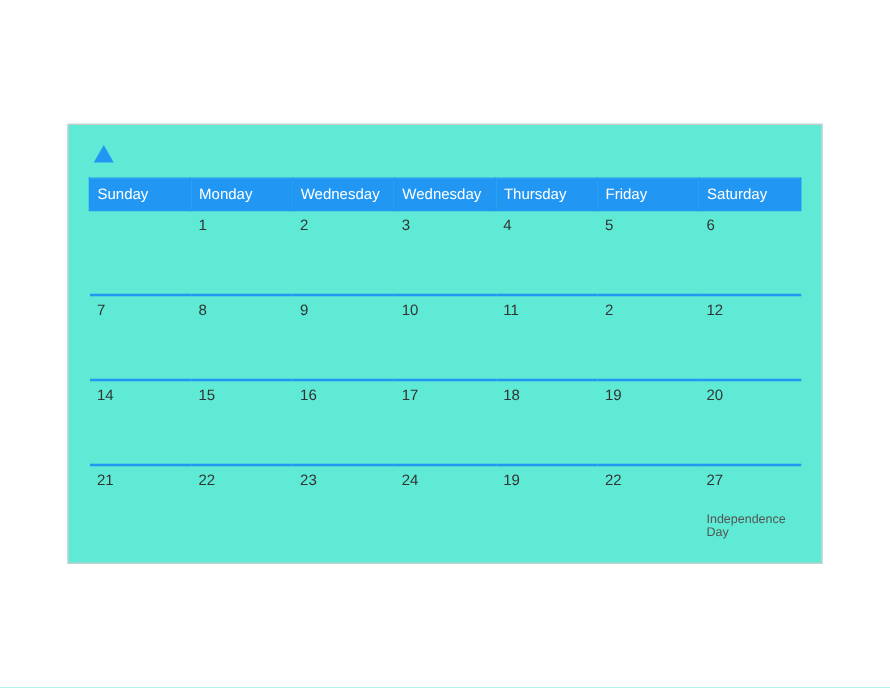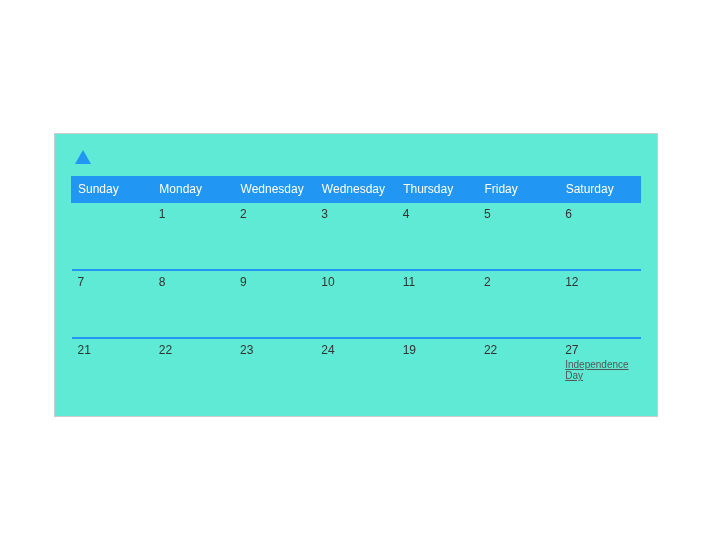--- a/index.html
+++ b/index.html
@@ -94,22 +94,21 @@
     }
     .day-number {
       display: block;
       font-size: 12px;
       color: #333;
     }
     .event-label {
       display: block;
       font-size: 10px;
       color: #555;
-      margin-top: 2px;
-      text-decoration: underline;
+      margin-top: 19px;
     }
   </style>
 </head>
 <body>
 
 <div class="calendar-wrapper">
   <div class="header">
     <div class="logo">
       <span class="logo-general"></span>
       <div class="logo-blue-row">
@@ -173,20 +172,43 @@
           </td>
           <td>
             <span class="day-number">2</span>
           </td>
           <td>
             <span class="day-number">12</span>
           </td>
         </tr>
         <tr>
           <td>
+            <span class="day-number">14</span>
+          </td>
+          <td>
+            <span class="day-number">15</span>
+          </td>
+          <td>
+            <span class="day-number">16</span>
+          </td>
+          <td>
+            <span class="day-number">17</span>
+          </td>
+          <td>
+            <span class="day-number">18</span>
+          </td>
+          <td>
+            <span class="day-number">19</span>
+          </td>
+          <td>
+            <span class="day-number">20</span>
+          </td>
+        </tr>
+        <tr>
+          <td>
             <span class="day-number">21</span>
           </td>
           <td>
             <span class="day-number">22</span>
           </td>
           <td>
             <span class="day-number">23</span>
           </td>
           <td>
             <span class="day-number">24</span>

